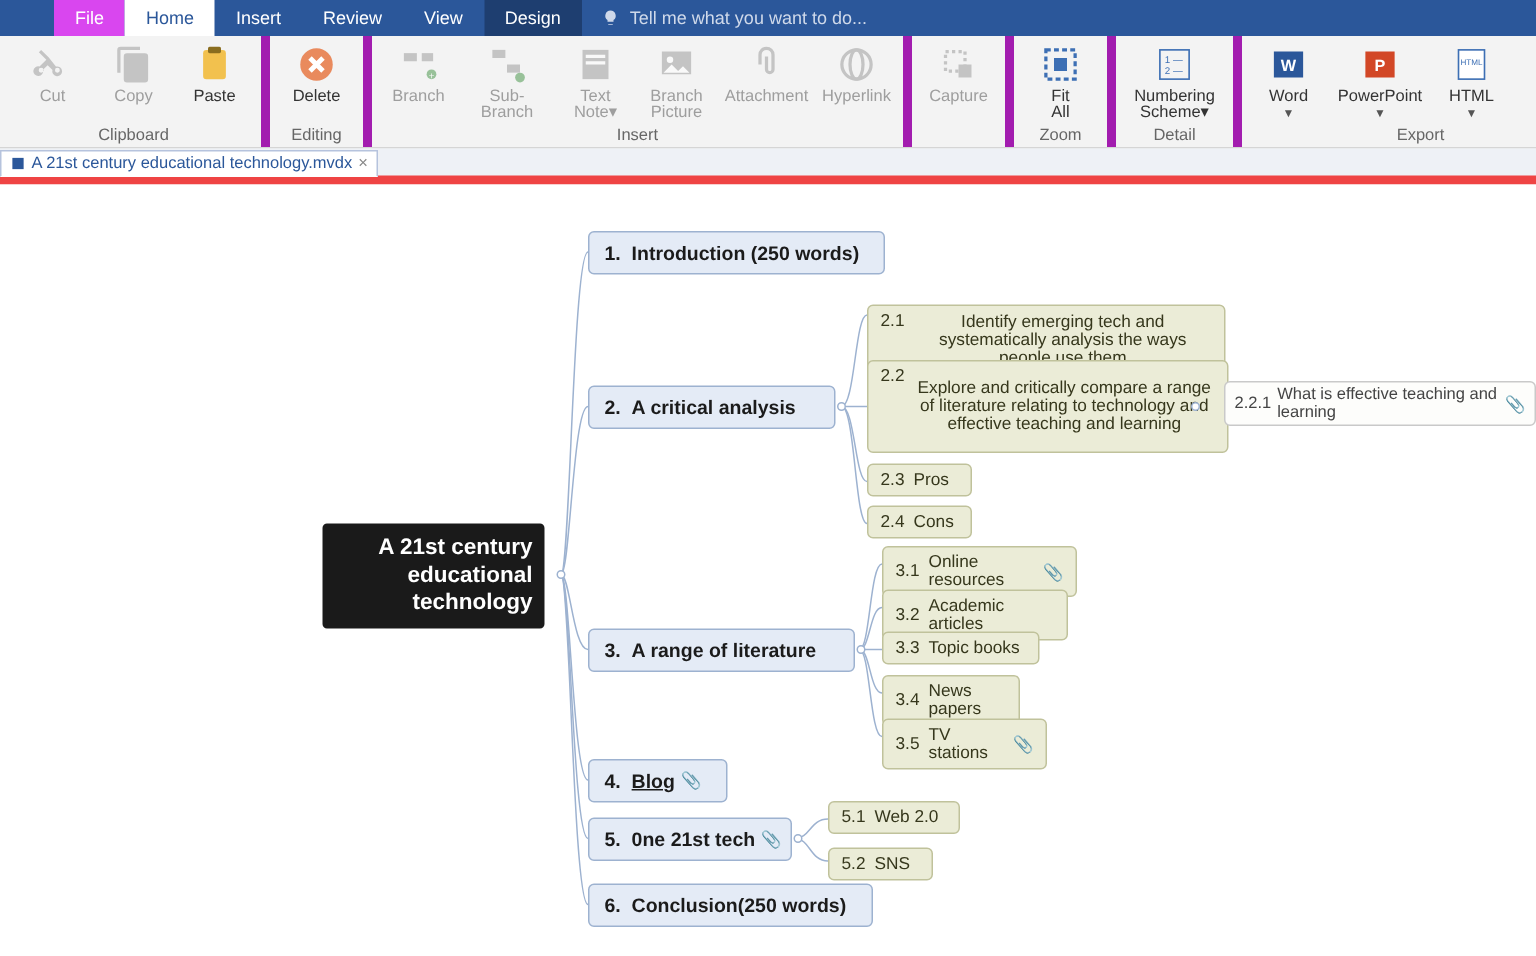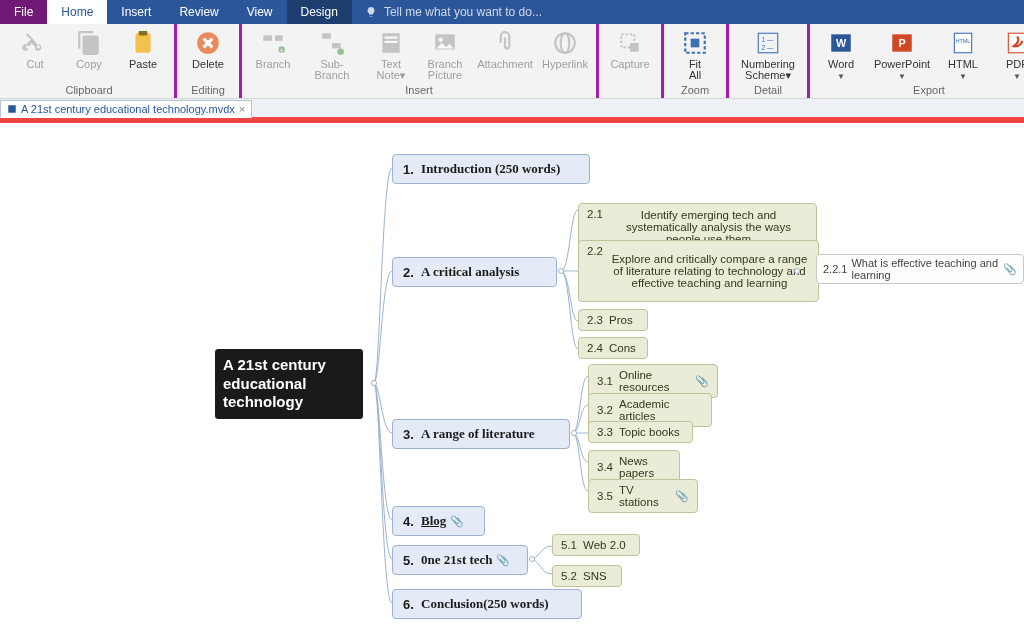--- a/index.html
+++ b/index.html
@@ -23,21 +23,21 @@
     height: 24px;
     color: #fff;
   }
   .ribbon-tab {
     padding: 0 14px;
     display: flex;
     align-items: center;
     font-size: 12px;
     cursor: pointer;
   }
-  .ribbon-tab.file { background: #701a75; }
+  .ribbon-tab.file { background: #d946ef; margin-left: 36px; }
   .ribbon-tab.active { background: #fff; color: #2b579a; }
   .ribbon-search {
     display: flex;
     align-items: center;
     padding: 0 12px;
     color: #cfd9ea;
     gap: 6px;
     font-size: 12px;
   }
   .bulb-icon {
@@ -49,21 +49,21 @@
     background: #f3f3f3;
     border-bottom: 1px solid #d5d5d5;
     display: flex;
     height: 74px;
     padding: 0 4px;
   }
   .group {
     display: flex;
     flex-direction: column;
     align-items: center;
-    border-right: 3px solid #a21caf;
+    border-right: 6px solid #a21caf;
     padding: 2px 4px 0;
   }
   .group:last-child { border-right: none; }
   .group-items { display: flex; gap: 0; flex: 1; }
   .group-title { font-size: 11px; color: #666; padding-bottom: 2px; }
 
   .btn {
     display: flex;
     flex-direction: column;
     align-items: center;
@@ -126,35 +126,35 @@
     display: flex;
     align-items: center;
     box-sizing: border-box;
     font-size: 12px;
   }
   .root {
     background: #1a1a1a;
     color: #fff;
     font-weight: 600;
     font-size: 15px;
-    text-align: left;
+    text-align: right;
     justify-content: center;
     line-height: 1.25;
     padding: 8px;
   }
   .topic {
     background: #e4ebf6;
     border-color: #9db2d0;
     color: #1b1b1b;
     padding: 6px 10px;
     font-size: 13px;
     white-space: pre;
   }
   .topic .num { font-weight: 700; }
-  .topic .txt { font-weight: 600; font-family: Liberation Serif, serif; }
+  .topic .txt { font-weight: 600; }
   .sub {
     background: #ebecd7;
     border-color: #c0c29b;
     color: #36371c;
     padding: 4px 8px;
     font-size: 11.5px;
   }
   .sub .sn { margin-right: 6px; }
   .sub.centered { text-align: center; }
   .leaf {

